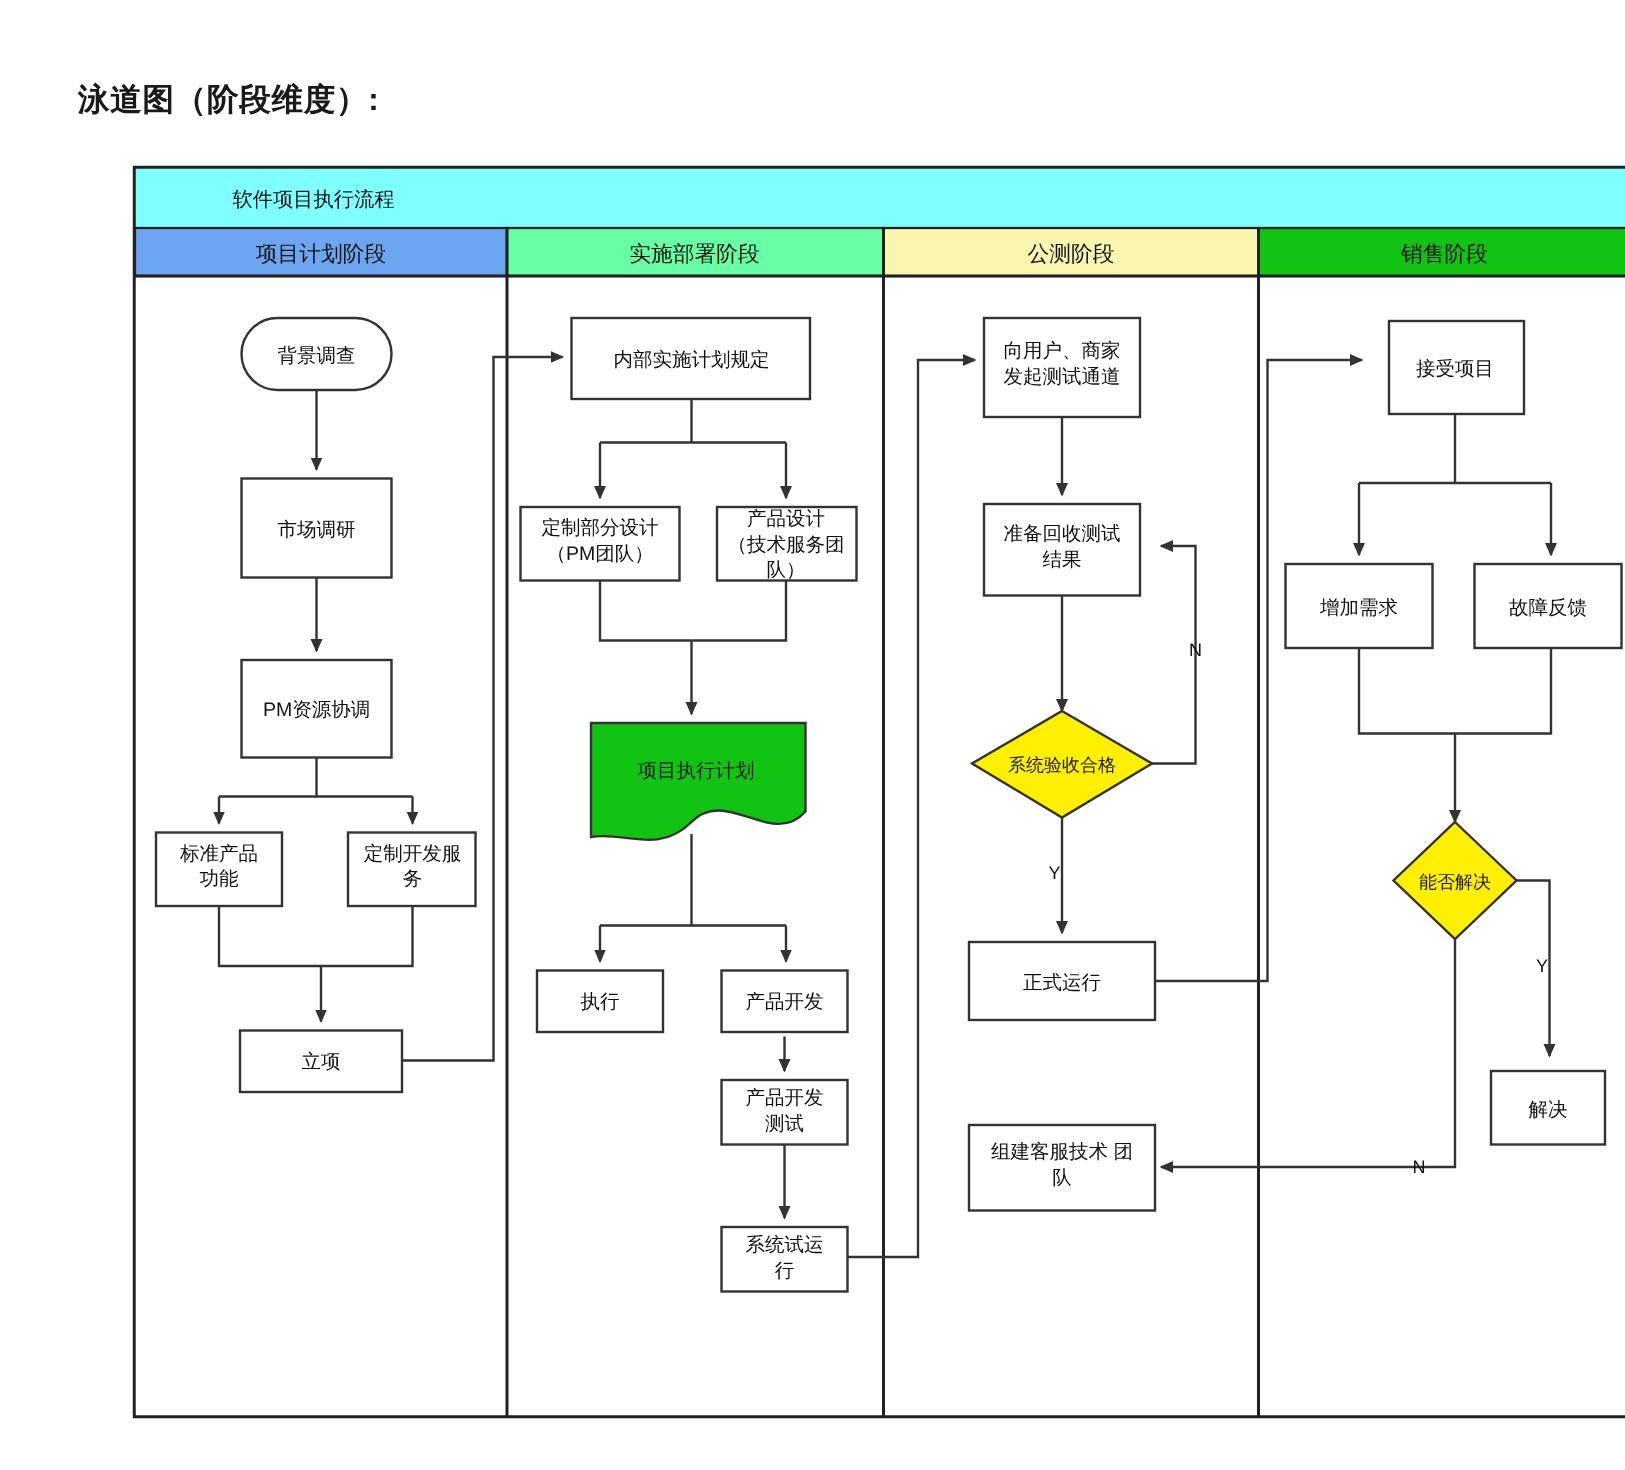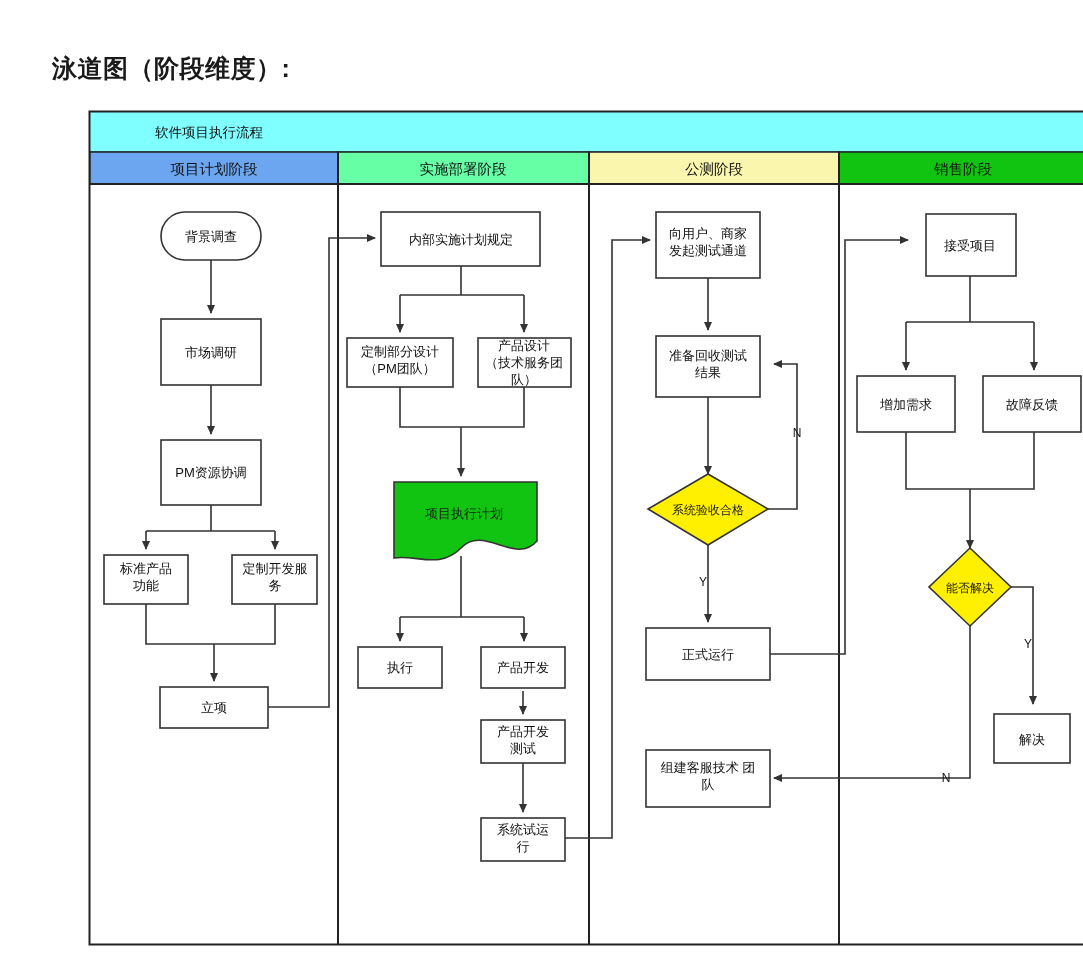--- a/index.html
+++ b/index.html
@@ -5,21 +5,21 @@
   html,body{margin:0;padding:0;background:#ffffff;}
   body{
     width:1083px;height:980px;
     font-family:"Liberation Sans","DejaVu Sans",sans-serif;
     color:#111;
     overflow:hidden;
   }
   #page-title{
     position:absolute;
     left:52px; top:52px;
-    font-size:25px;
+    font-size:21px;
     font-weight:bold;
     letter-spacing:.5px;
     color:#1a1a1a;
   }
   #diagram-wrap{
     position:absolute;
     left:0; top:0;
     width:1083px; height:936px;padding-left:37px;
   }
   svg{display:block;}

